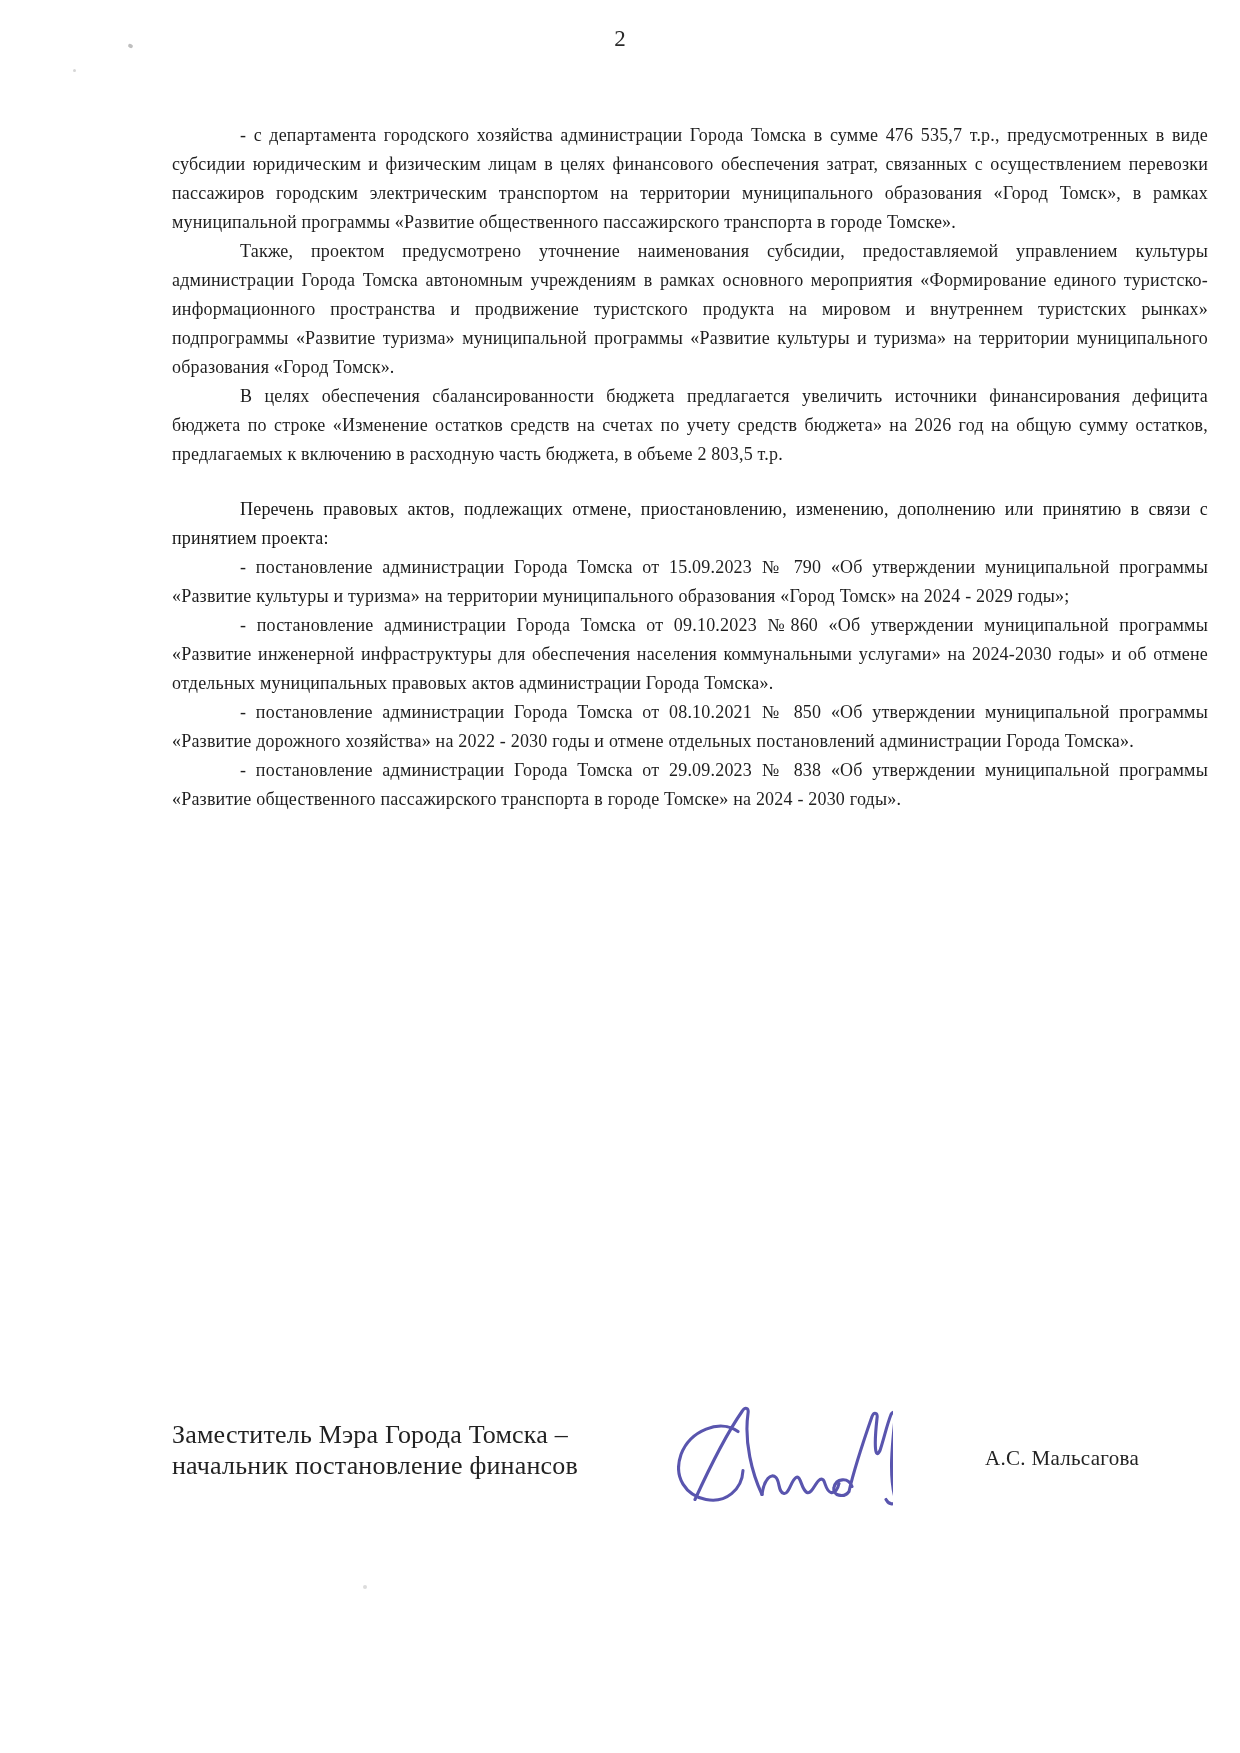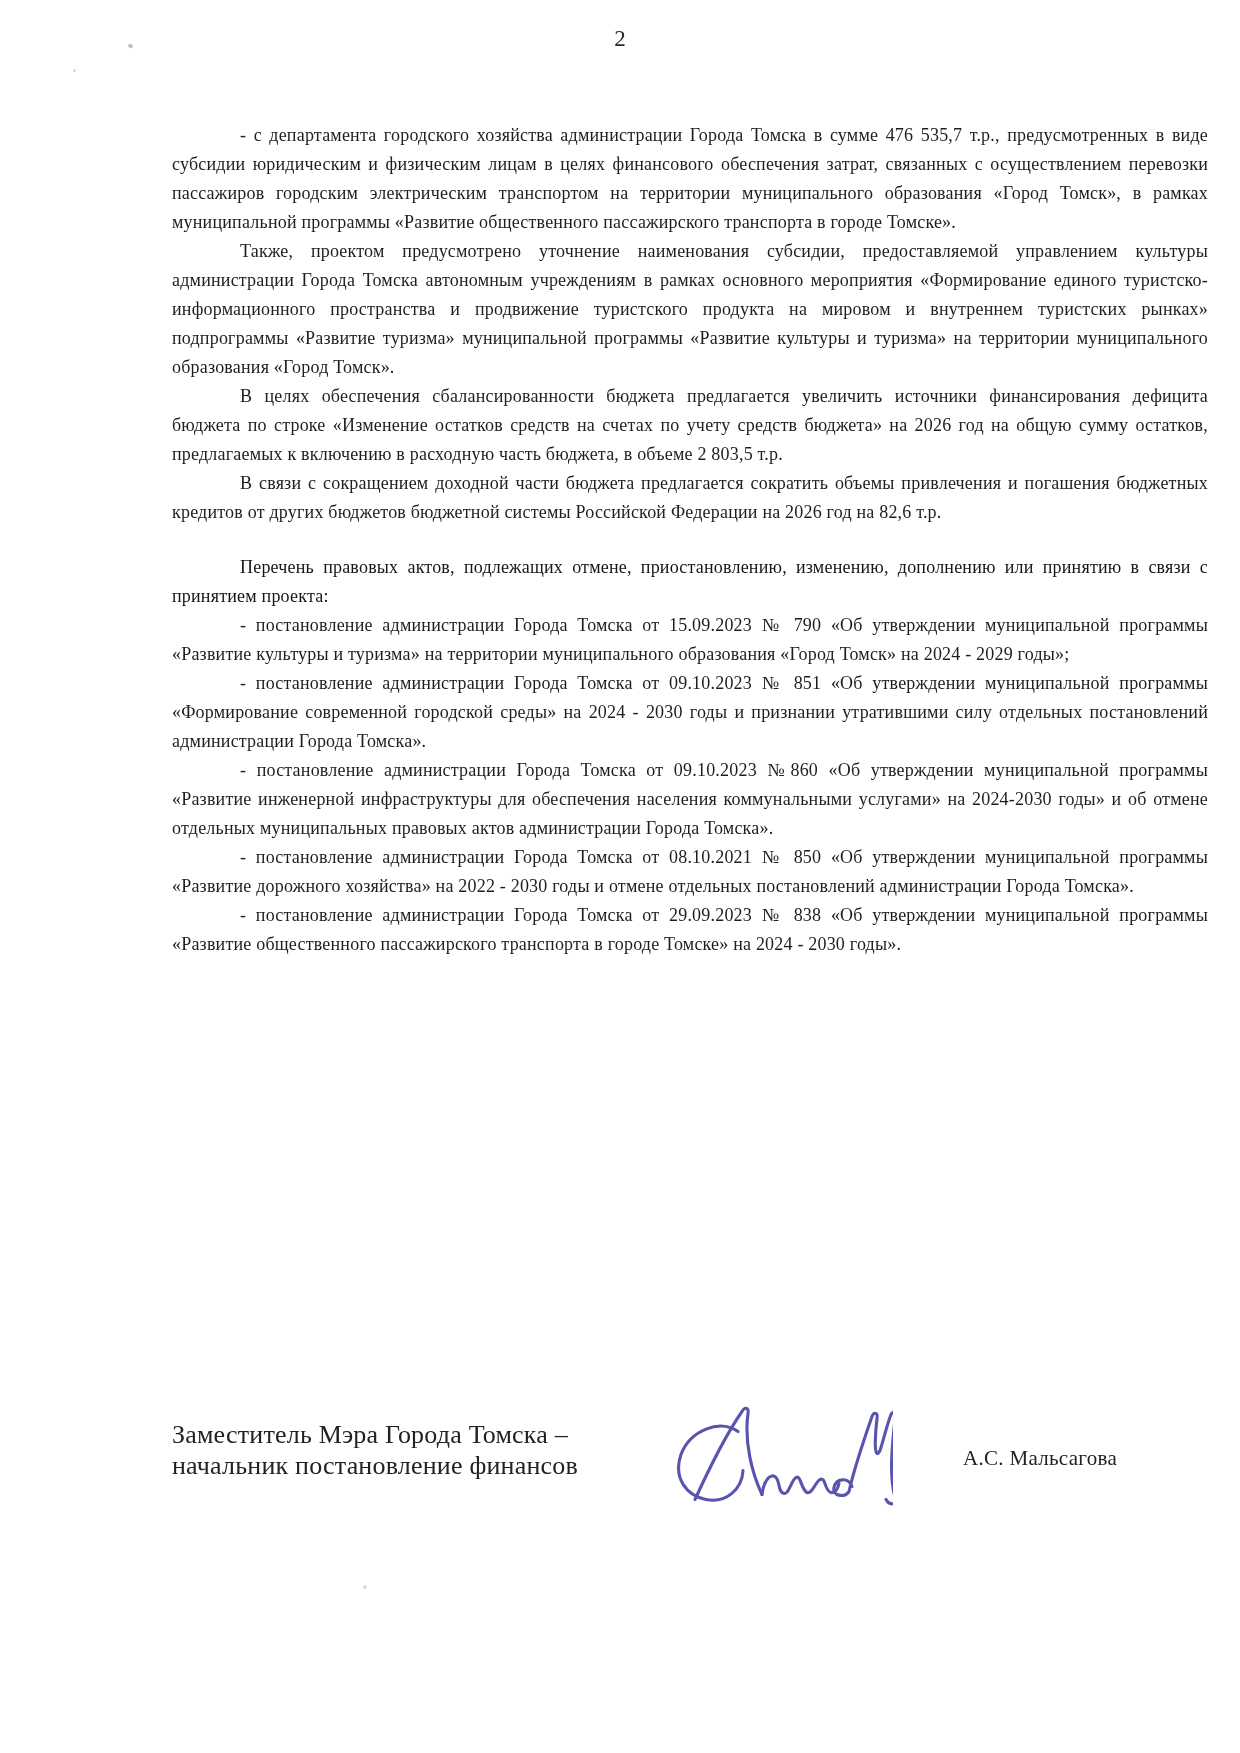--- a/index.html
+++ b/index.html
@@ -53,21 +53,21 @@
   }
   .signature-svg {
     position: absolute;
     left: 668px;
     top: 1400px;
     width: 225px;
     height: 108px;
   }
   .sig-name {
     position: absolute;
-    left: 963px;
+    left: 985px;
     top: 1446px;
     font-size: 21px;
     letter-spacing: 0.3px;
     color: #222;
   }
   .speck {
     position: absolute;
     border-radius: 50%;
     display: block;
   }
@@ -83,28 +83,26 @@
   <div class="page-number">2</div>
 
   <section class="content">
 
       <p class="para">- с департамента городского хозяйства администрации Города Томска в сумме 476 535,7 т.р., предусмотренных в виде субсидии юридическим и физическим лицам в целях финансового обеспечения затрат, связанных с осуществлением перевозки пассажиров городским электрическим транспортом на территории муниципального образования «Город Томск», в рамках муниципальной программы «Развитие общественного пассажирского транспорта в городе Томске».</p>
 
       <p class="para">Также, проектом предусмотрено уточнение наименования субсидии, предоставляемой управлением культуры администрации Города Томска автономным учреждениям в рамках основного мероприятия «Формирование единого туристско-информационного пространства и продвижение туристского продукта на мировом и внутреннем туристских рынках» подпрограммы «Развитие туризма» муниципальной программы «Развитие культуры и туризма» на территории муниципального образования «Город Томск».</p>
 
       <p class="para">В целях обеспечения сбалансированности бюджета предлагается увеличить источники финансирования дефицита бюджета по строке «Изменение остатков средств на счетах по учету средств бюджета» на 2026 год на общую сумму остатков, предлагаемых к включению в расходную часть бюджета, в объеме 2 803,5 т.р.</p>
 
-      <p class="para">В связи с сокращением доходной части бюджета предлагается сократить объемы привлечения и погашения бюджетных кредитов от других бюджетов бюджетной системы Российской Федерации на 2026 год на 82,6 т.р.</p>
 
       <p class="para bold-heading">Перечень правовых актов, подлежащих отмене, приостановлению, изменению, дополнению или принятию в связи с принятием проекта:</p>
 
 
       <p class="para">- постановление администрации Города Томска от 15.09.2023 № 790 «Об утверждении муниципальной программы «Развитие культуры и туризма» на территории муниципального образования «Город Томск» на 2024 - 2029 годы»;</p>
 
-      <p class="para">- постановление администрации Города Томска от 09.10.2023 № 851 «Об утверждении муниципальной программы «Формирование современной городской среды» на 2024 - 2030 годы и признании утратившими силу отдельных постановлений администрации Города Томска».</p>
 
       <p class="para">- постановление администрации Города Томска от 09.10.2023 №860 «Об утверждении муниципальной программы «Развитие инженерной инфраструктуры для обеспечения населения коммунальными услугами» на 2024-2030 годы» и об отмене отдельных муниципальных правовых актов администрации Города Томска».</p>
 
       <p class="para">- постановление администрации Города Томска от 08.10.2021 № 850 «Об утверждении муниципальной программы «Развитие дорожного хозяйства» на 2022 - 2030 годы и отмене отдельных постановлений администрации Города Томска».</p>
 
       <p class="para">- постановление администрации Города Томска от 29.09.2023 № 838 «Об утверждении муниципальной программы «Развитие общественного пассажирского транспорта в городе Томске» на 2024 - 2030 годы».</p>
     </section>
 
   <div class="sig-block-position">
     <div>Заместитель Мэра Города Томска –</div>

